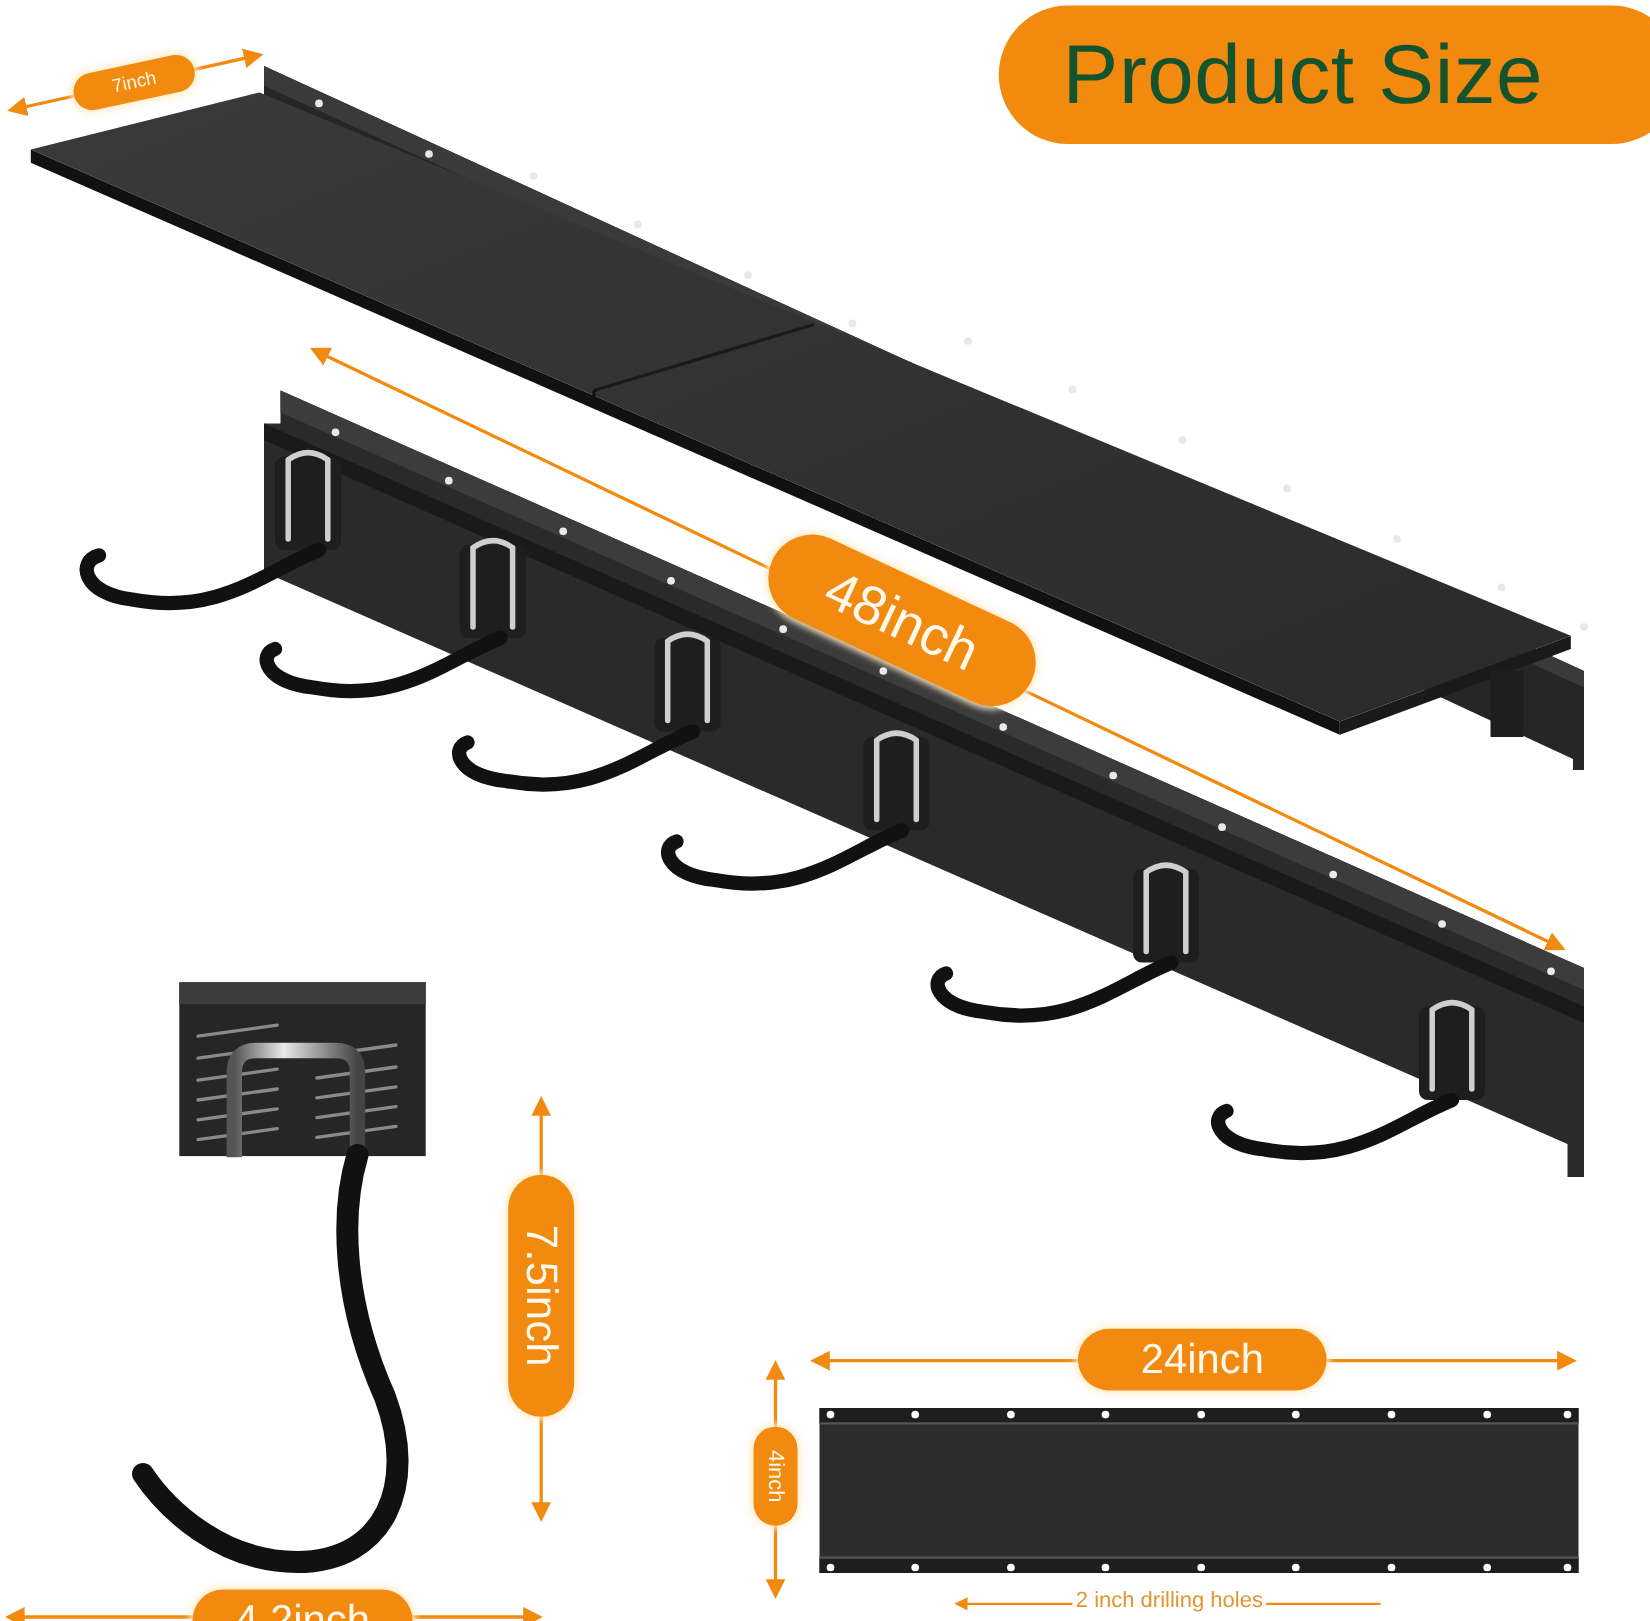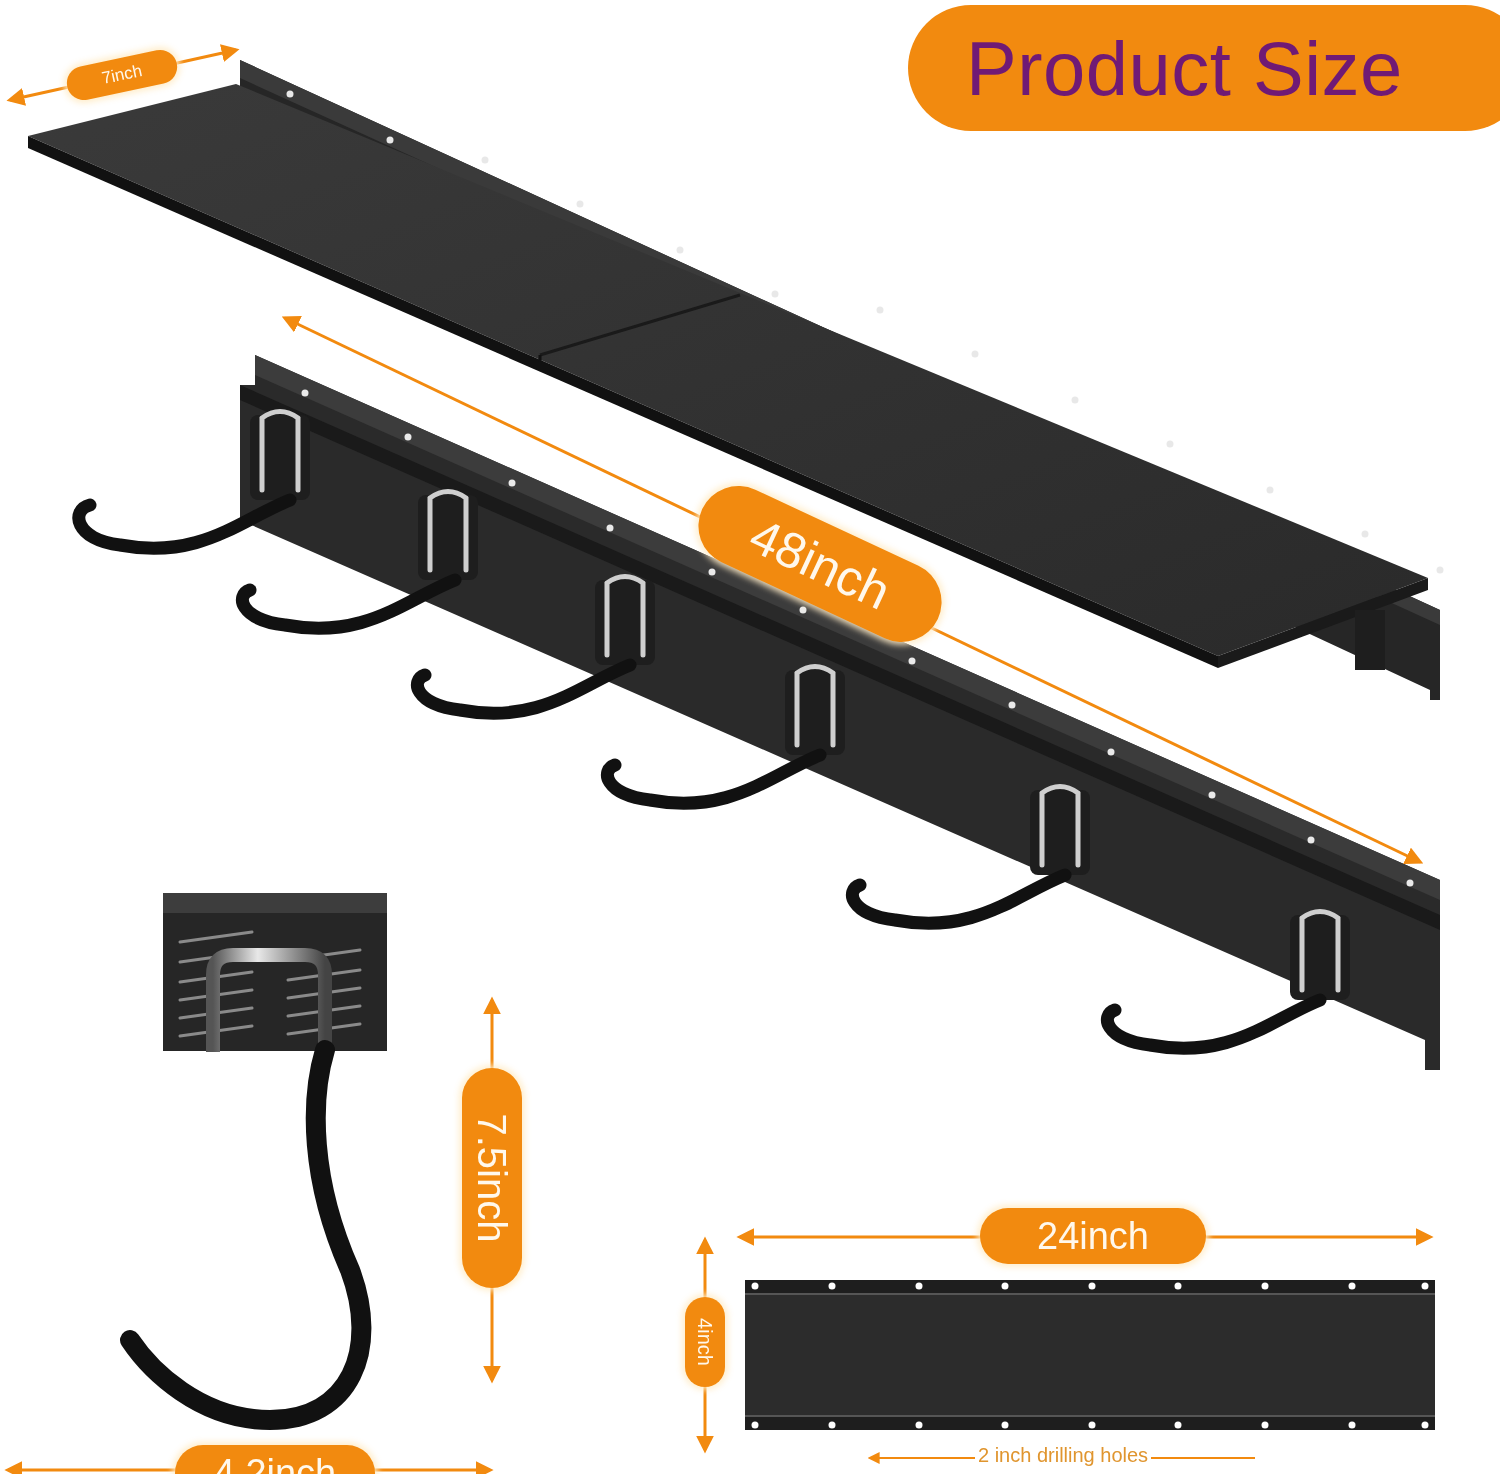--- a/index.html
+++ b/index.html
@@ -3,21 +3,21 @@
 <meta charset="utf-8">
 <style>
   html, body { margin:0; padding:0; background:#ffffff; }
   body { width:1500px; height:1474px; position:relative; overflow:hidden; font-family:"Liberation Sans", sans-serif; }
   #stage { position:absolute; left:0; top:0; width:1500px; height:1474px; }
   .title-pill {
     position:absolute; left:908px; top:5px; width:620px; height:126px;
     background:#f28a0f; border-radius:63px;
     display:flex; align-items:center; padding-left:58px; box-sizing:border-box;
   }
-  .title-pill span { color:#701a75; font-size:76px; font-weight:400; letter-spacing:0.5px; }
+  .title-pill span { color:#14532d; font-size:76px; font-weight:400; letter-spacing:0.5px; }
   .dim-pill {
     position:absolute; background:#f28a0f; color:#fff8ec; border-radius:40px;
     display:flex; align-items:center; justify-content:center; font-weight:400;
     box-shadow:0 0 6px 3px rgba(255,236,200,0.9);
   }
   .drill-label {
     position:absolute; left:975px; top:1444px; font-size:20px; color:#e0952e; background:#fff; padding:0 3px;
   }
 </style>
 </head>

